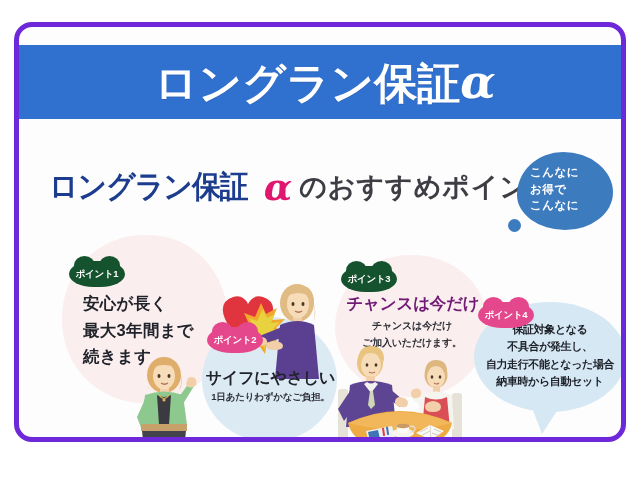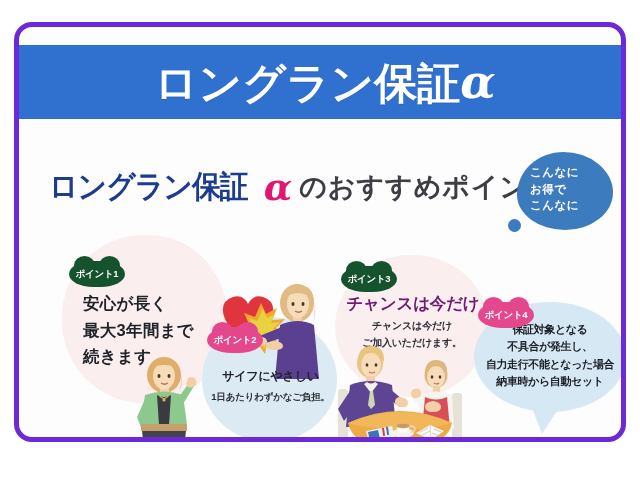--- a/index.html
+++ b/index.html
@@ -166,21 +166,21 @@
     width: 135px; height: 125px;
     background: #dceaf4;
     border-radius: 50%;
   }
   #p2-badge { left: 188px; top: 300px; }
   #p2-title {
     position: absolute;
     left: 183px; top: 341px;
     width: 137px;
     text-align: center;
-    font-size: 12px;
+    font-size: 16px;
     font-weight: bold;
     color: #20232a;
     letter-spacing: -.2px;
   }
   #p2-sub {
     position: absolute;
     left: 183px; top: 364px;
     width: 137px;
     text-align: center;
     font-size: 9.5px;

